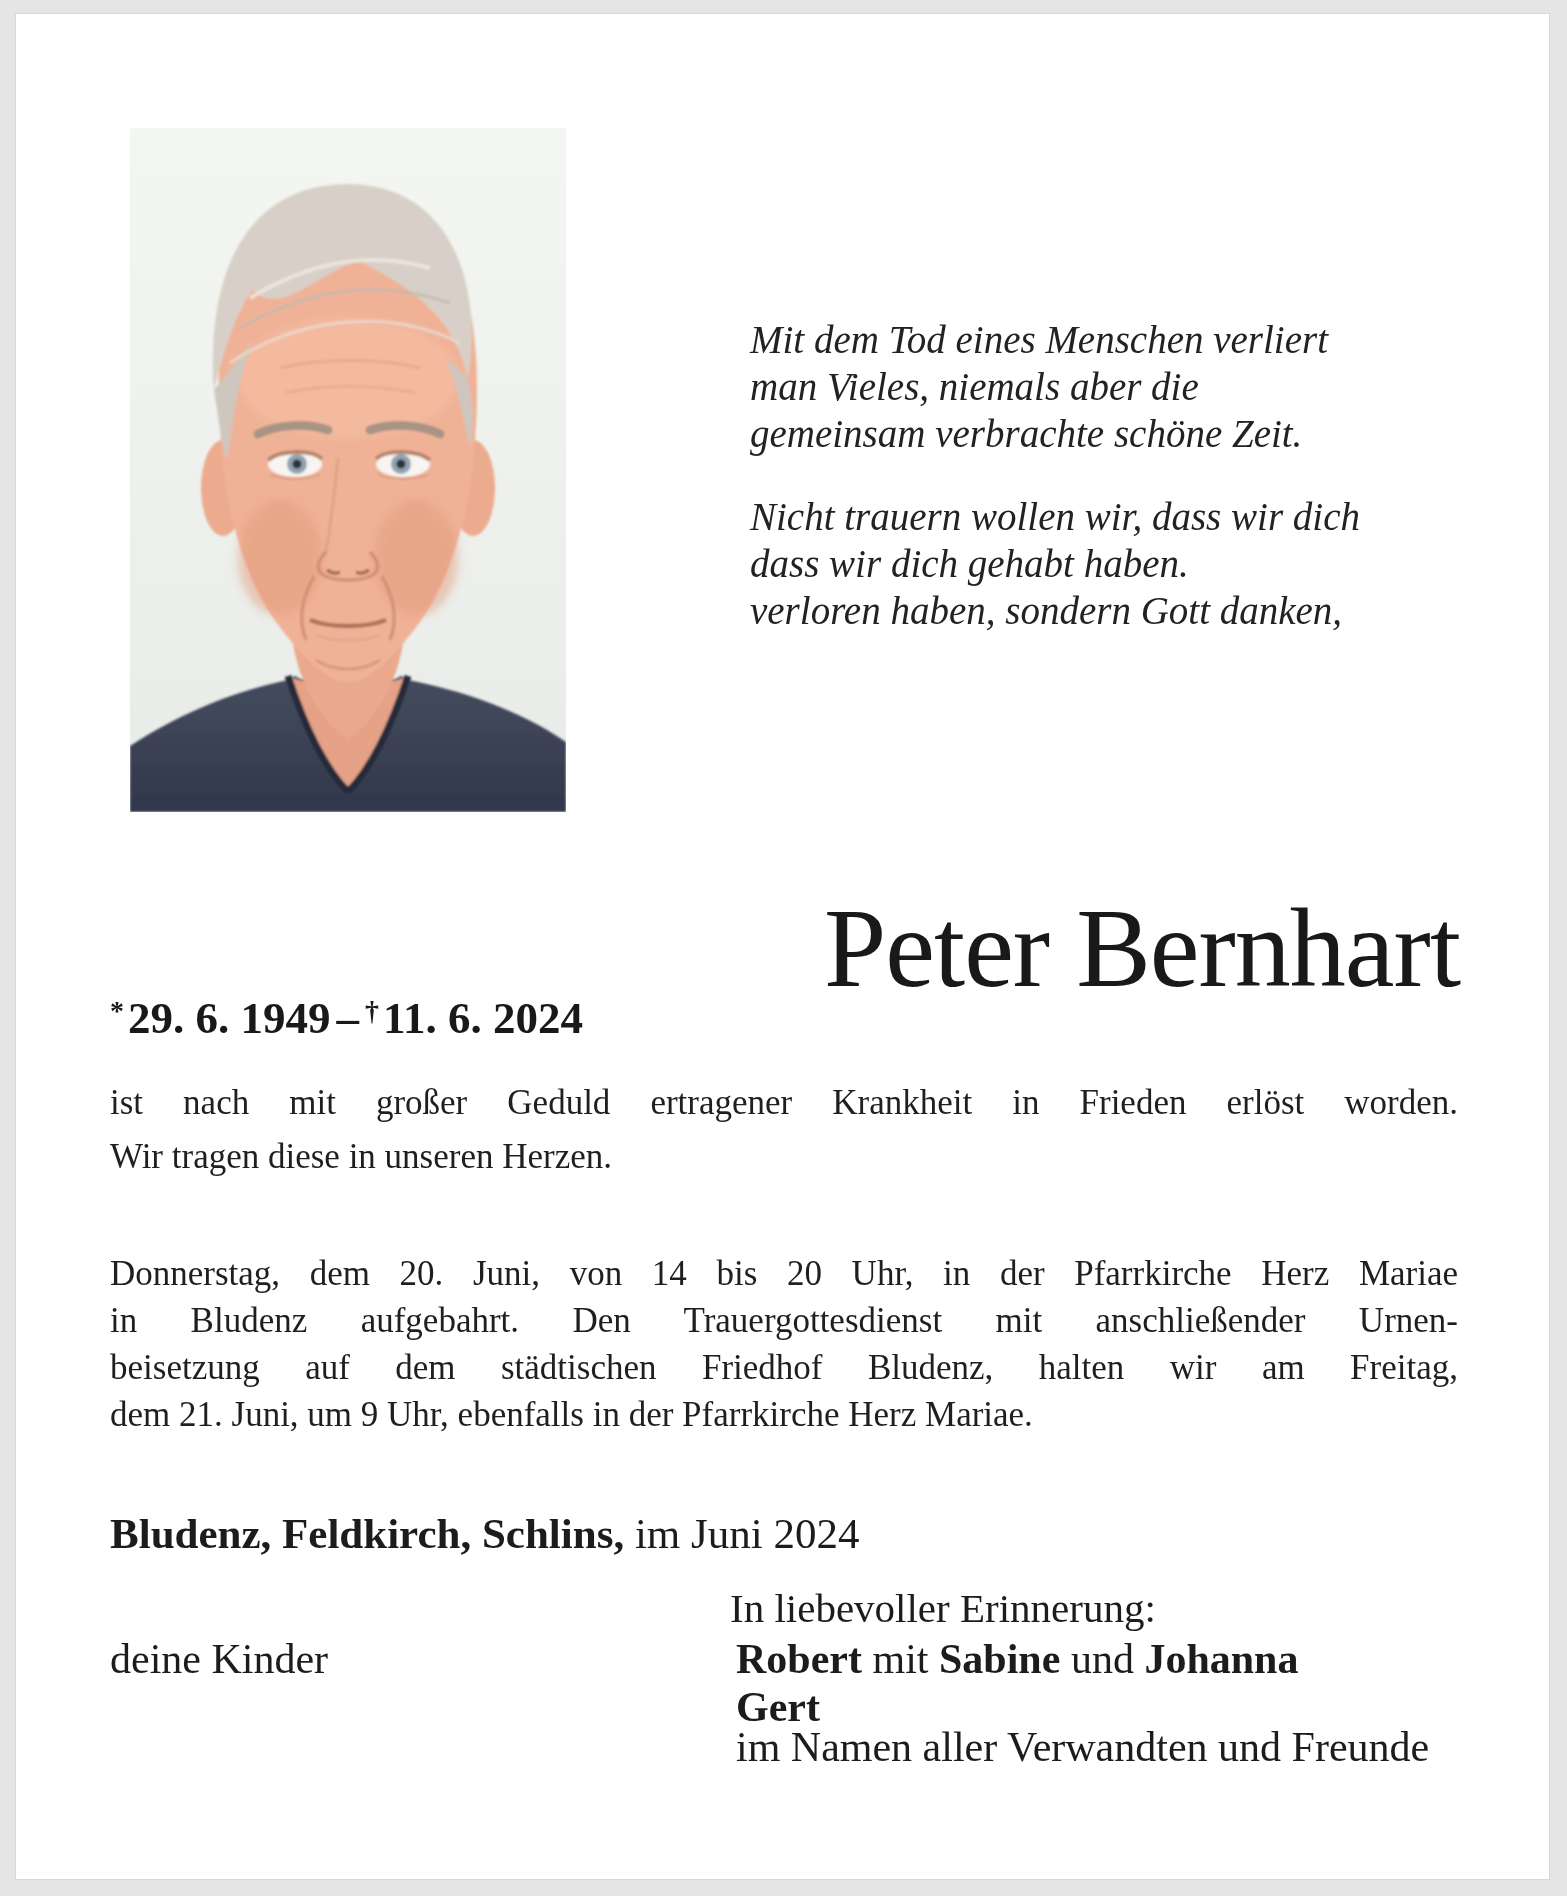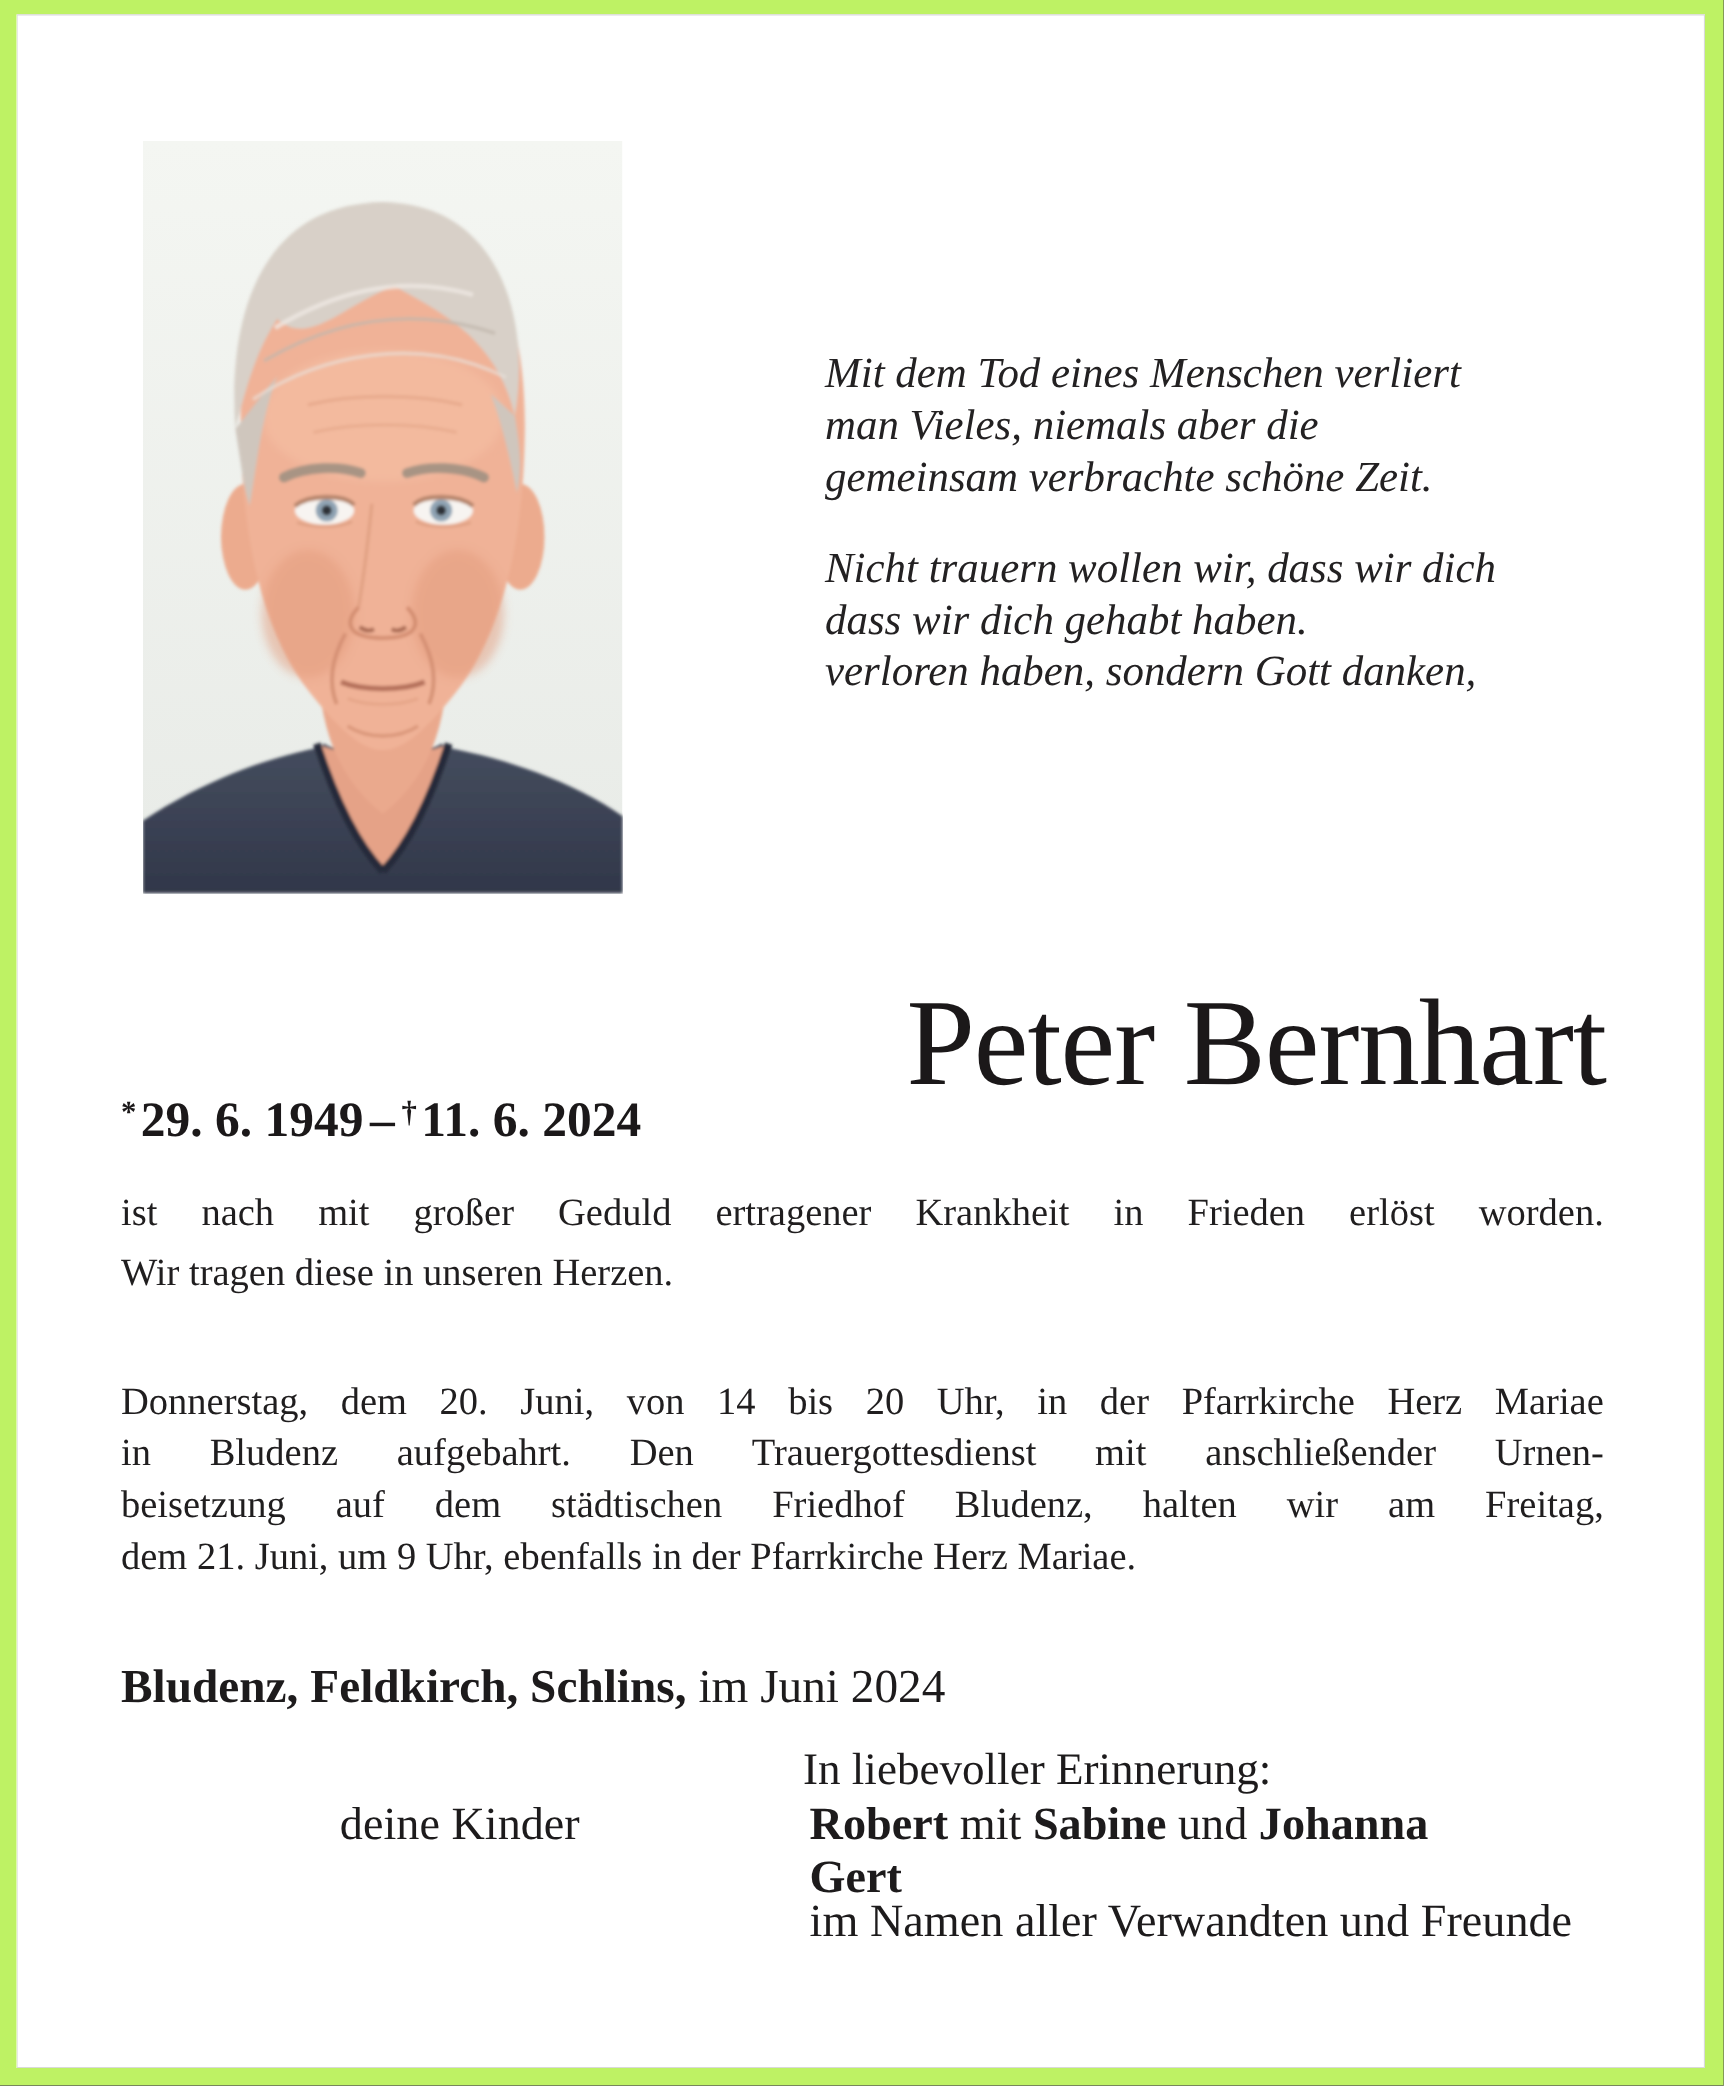--- a/index.html
+++ b/index.html
@@ -1,20 +1,20 @@
 <!DOCTYPE html>
 <html lang="de"><head>
 <meta charset="utf-8">
 <style>
   html, body { margin: 0; padding: 0; background: #3a3a3a; }
   .page {
     position: relative;
     width: 1567px;
     height: 1896px;
-    background: #bef264;            
+    background: #e5e5e5;            
     overflow: hidden;
     font-family: "Liberation Serif", "DejaVu Serif", serif;
     color: #1d1b1c;
   }
   .sheet {
     position: absolute;
     left: 15px; top: 13px; right: 17px; bottom: 16px;
     background: #ffffff;
     box-shadow: inset 0 0 0 1px #d9d9d9;
   }
@@ -80,21 +80,21 @@
   }
   .places-line .bold { font-weight: bold; }
 
   
   .memoriam-intro {
     left: 730px; top: 1588px; width: 740px;
     font-size: 41px; line-height: 1; white-space: nowrap;
   }
   .relation-label {
     left: 110px; top: 1638px; width: 616px;
-    text-align: center;
+    text-align: left;
     font-size: 42px; line-height: 1; white-space: nowrap;
   }
   .names-line {
     left: 736px; top: 1638px; width: 720px;
     font-size: 42px; line-height: 1; white-space: nowrap;
   }
   .names-line .bold, .names-line2 .bold { font-weight: bold; margin-top: 40px; }
   .names-line2 {
     left: 736px; top: 1686px; width: 720px;
     font-size: 42px; line-height: 1; white-space: nowrap;

